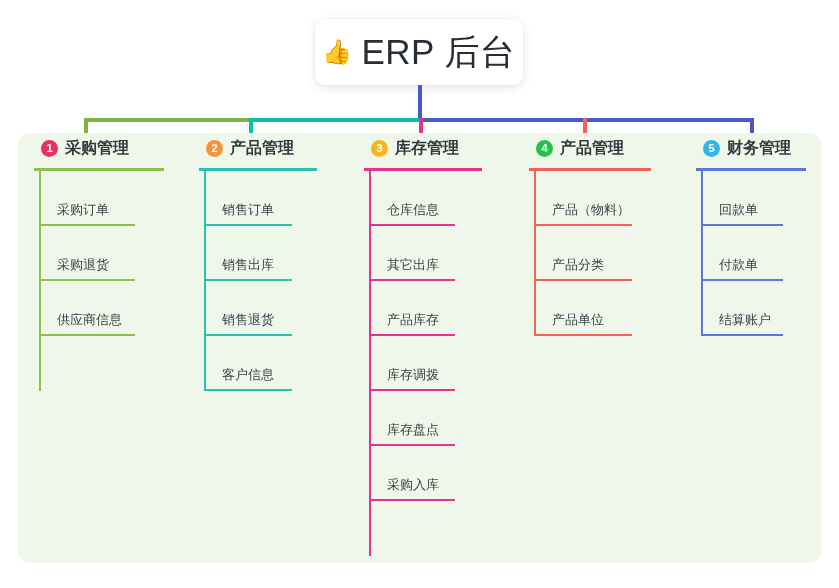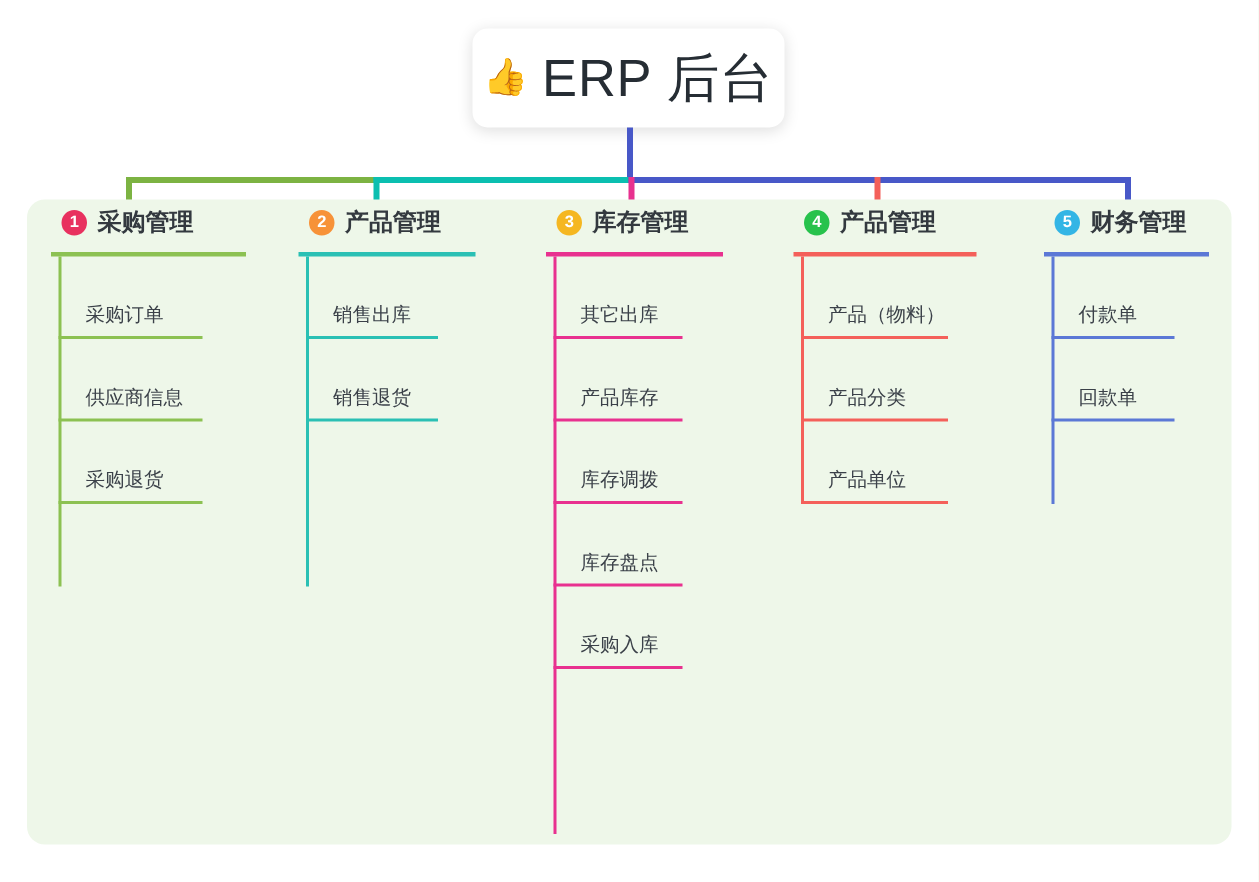--- a/index.html
+++ b/index.html
@@ -89,56 +89,68 @@
           <span class="head-label">采购管理</span>
         </div>
         <div class="head-rule" style="background: rgb(140, 193, 82); width: 130px; margin-left: 3px;"></div>
         <div class="leaf-wrap">
           <div class="spine" style="background: rgb(140, 193, 82); height: 220px;"></div>
           <div class="leaf">
             <span class="leaf-text">采购订单</span>
             <div class="leaf-rule" style="background: rgb(140, 193, 82); width: 96px;"></div>
           </div>
           <div class="leaf">
+            <span class="leaf-text">采购退货</span>
+            <div class="leaf-rule" style="background: rgb(140, 193, 82); width: 96px;"></div>
+          </div>
+          <div class="leaf">
             <span class="leaf-text">供应商信息</span>
             <div class="leaf-rule" style="background: rgb(140, 193, 82); width: 96px;"></div>
           </div>
-          <div class="leaf">
-            <span class="leaf-text">采购退货</span>
-            <div class="leaf-rule" style="background: rgb(140, 193, 82); width: 96px;"></div>
-          </div>
         </div>
       </div>
     <div class="col" id="col1" style="left: 178px; width: 140px;">
         <div class="col-head">
           <span class="badge" style="background: rgb(247, 146, 56);">2</span>
           <span class="head-label">产品管理</span>
         </div>
         <div class="head-rule" style="background: rgb(42, 192, 180); width: 118px; margin-left: 3px;"></div>
         <div class="leaf-wrap">
           <div class="spine" style="background: rgb(42, 192, 180); height: 220px;"></div>
           <div class="leaf">
+            <span class="leaf-text">销售订单</span>
+            <div class="leaf-rule" style="background: rgb(42, 192, 180); width: 88px;"></div>
+          </div>
+          <div class="leaf">
             <span class="leaf-text">销售出库</span>
             <div class="leaf-rule" style="background: rgb(42, 192, 180); width: 88px;"></div>
           </div>
           <div class="leaf">
             <span class="leaf-text">销售退货</span>
+            <div class="leaf-rule" style="background: rgb(42, 192, 180); width: 88px;"></div>
+          </div>
+          <div class="leaf">
+            <span class="leaf-text">客户信息</span>
             <div class="leaf-rule" style="background: rgb(42, 192, 180); width: 88px;"></div>
           </div>
         </div>
       </div>
     <div class="col" id="col2" style="left: 343px; width: 135px;">
         <div class="col-head">
           <span class="badge" style="background: rgb(245, 183, 33);">3</span>
           <span class="head-label">库存管理</span>
         </div>
         <div class="head-rule" style="background: rgb(232, 49, 143); width: 118px; margin-left: 3px;"></div>
         <div class="leaf-wrap">
           <div class="spine" style="background: rgb(232, 49, 143); height: 385px;"></div>
           <div class="leaf">
+            <span class="leaf-text">仓库信息</span>
+            <div class="leaf-rule" style="background: rgb(232, 49, 143); width: 86px;"></div>
+          </div>
+          <div class="leaf">
             <span class="leaf-text">其它出库</span>
             <div class="leaf-rule" style="background: rgb(232, 49, 143); width: 86px;"></div>
           </div>
           <div class="leaf">
             <span class="leaf-text">产品库存</span>
             <div class="leaf-rule" style="background: rgb(232, 49, 143); width: 86px;"></div>
           </div>
           <div class="leaf">
             <span class="leaf-text">库存调拨</span>
             <div class="leaf-rule" style="background: rgb(232, 49, 143); width: 86px;"></div>
@@ -177,24 +189,28 @@
       </div>
     <div class="col" id="col4" style="left: 675px; width: 120px;">
         <div class="col-head">
           <span class="badge" style="background: rgb(51, 181, 229);">5</span>
           <span class="head-label">财务管理</span>
         </div>
         <div class="head-rule" style="background: rgb(91, 120, 214); width: 110px; margin-left: 3px;"></div>
         <div class="leaf-wrap">
           <div class="spine" style="background: rgb(91, 120, 214); height: 165px;"></div>
           <div class="leaf">
+            <span class="leaf-text">回款单</span>
+            <div class="leaf-rule" style="background: rgb(91, 120, 214); width: 82px;"></div>
+          </div>
+          <div class="leaf">
             <span class="leaf-text">付款单</span>
             <div class="leaf-rule" style="background: rgb(91, 120, 214); width: 82px;"></div>
           </div>
           <div class="leaf">
-            <span class="leaf-text">回款单</span>
+            <span class="leaf-text">结算账户</span>
             <div class="leaf-rule" style="background: rgb(91, 120, 214); width: 82px;"></div>
           </div>
         </div>
       </div>
   </div>
 
 </div>
 
 </body></html>

